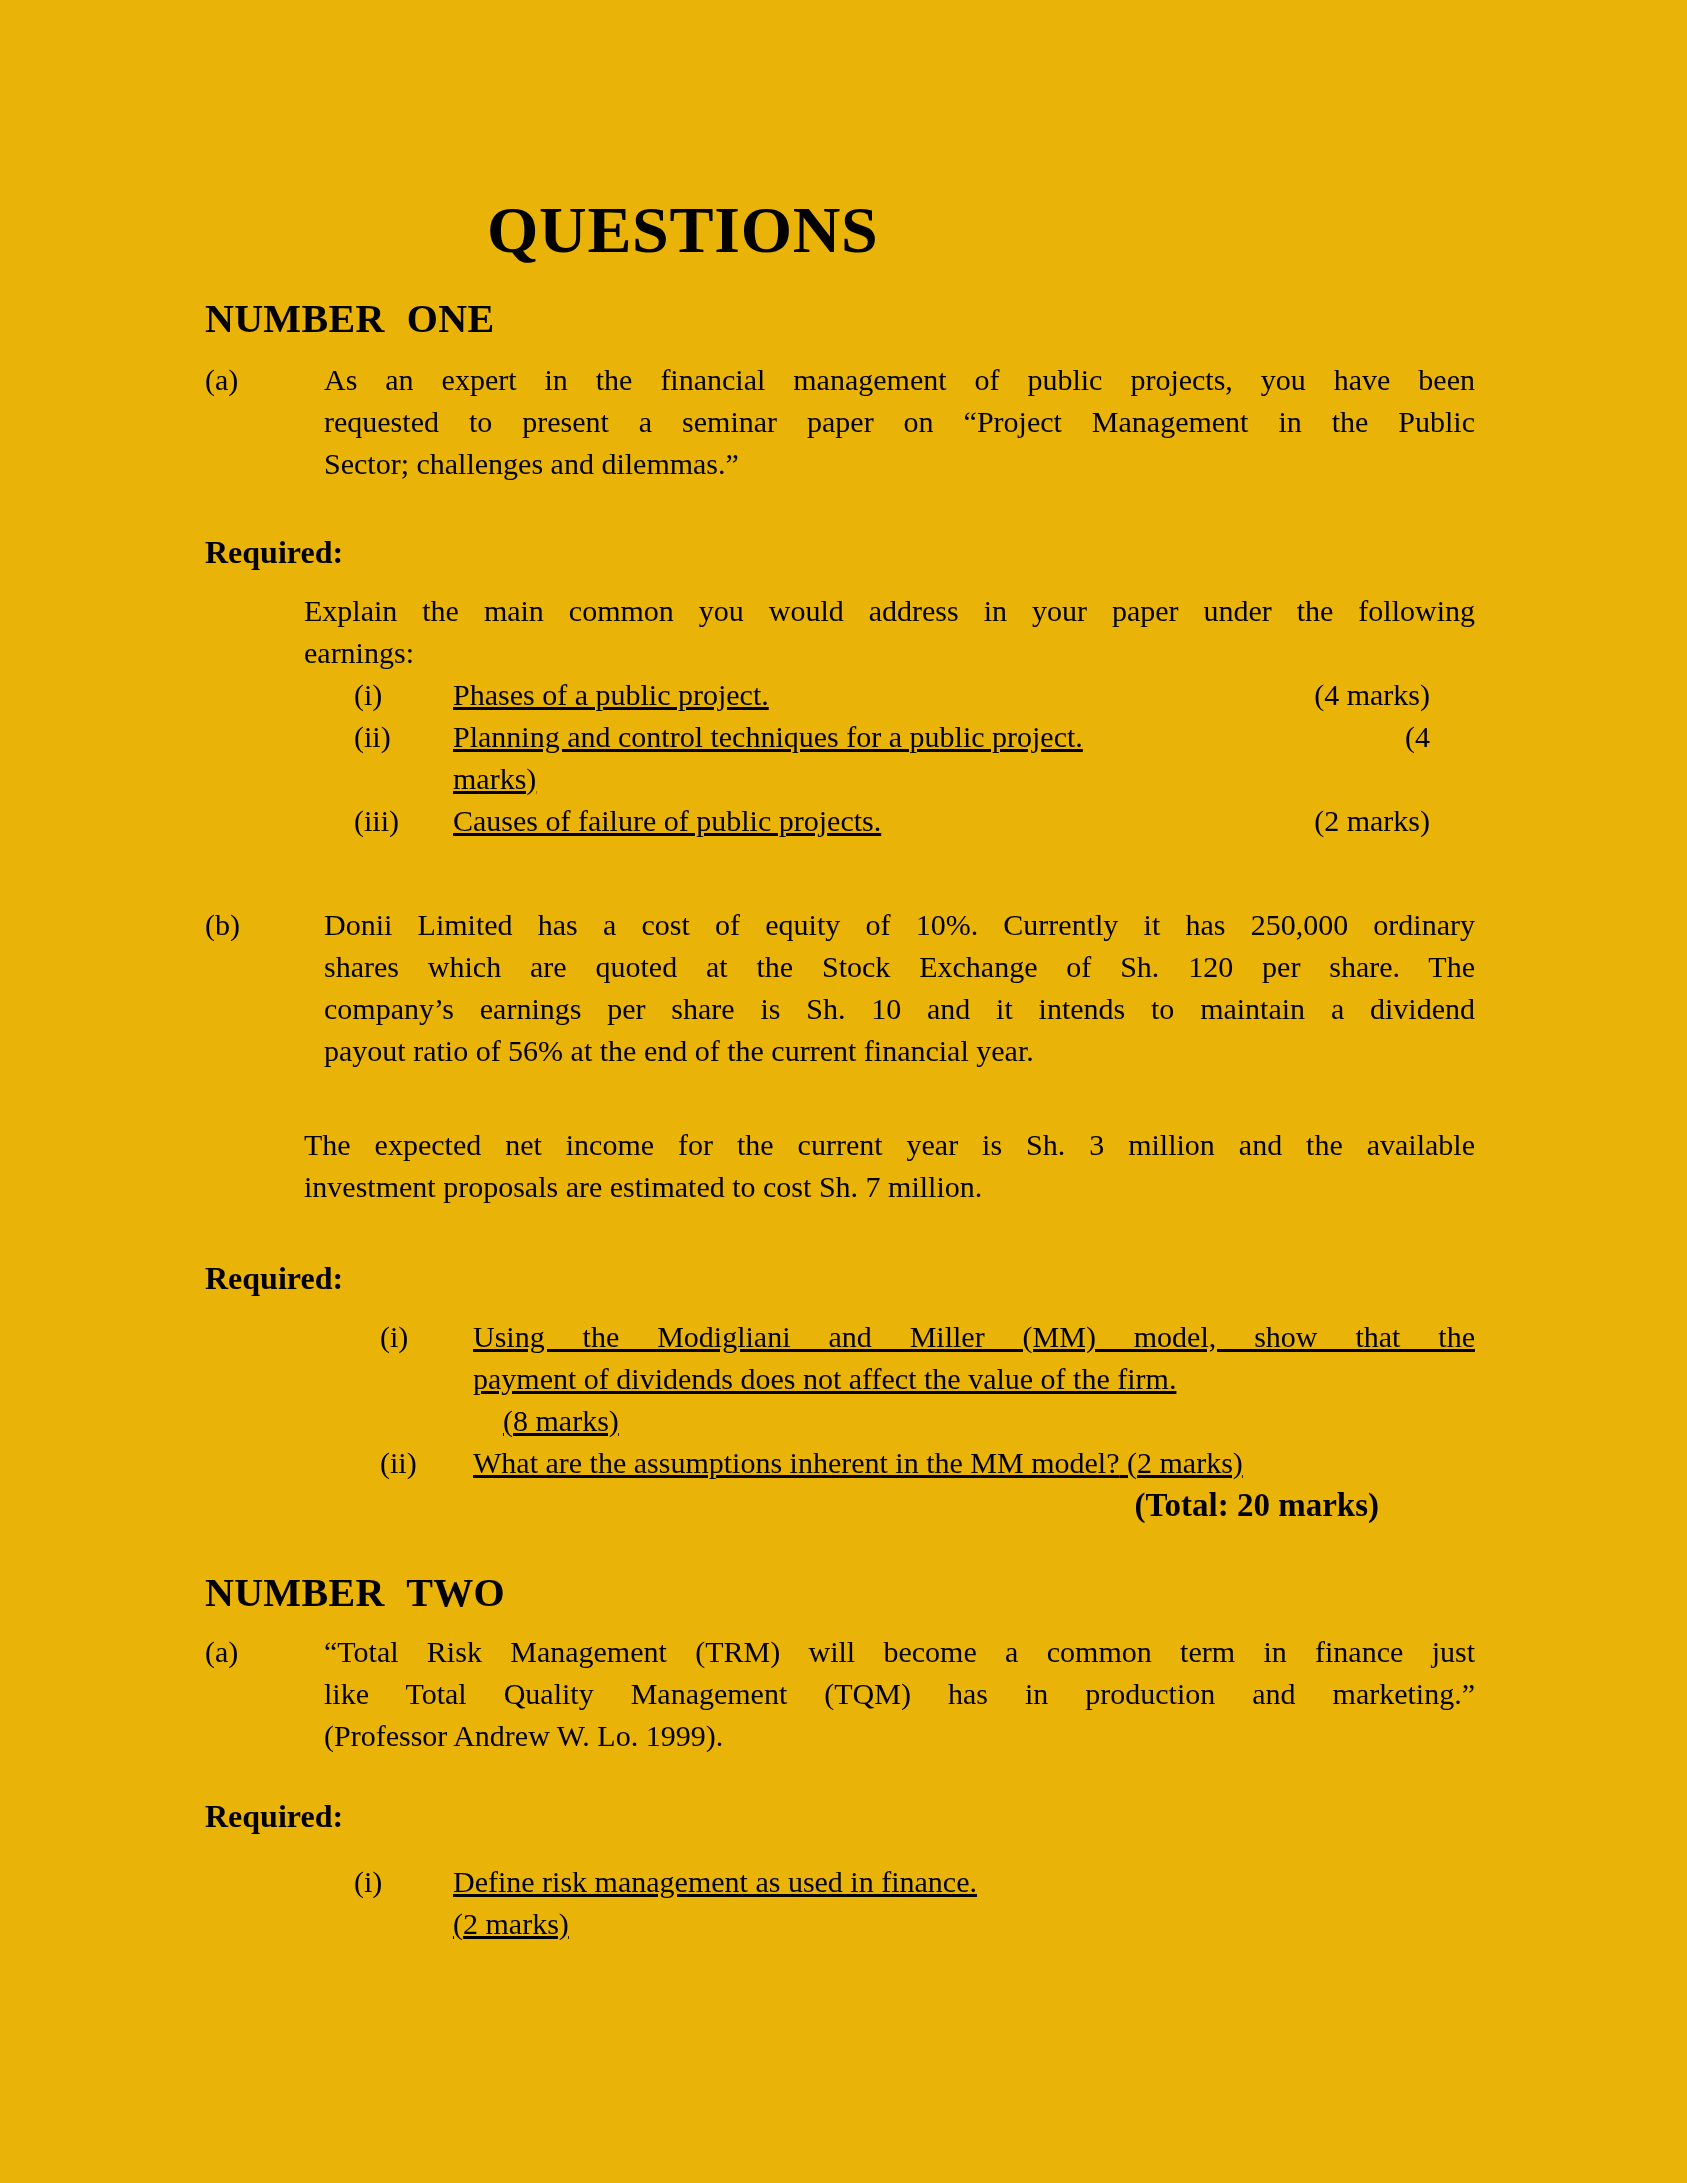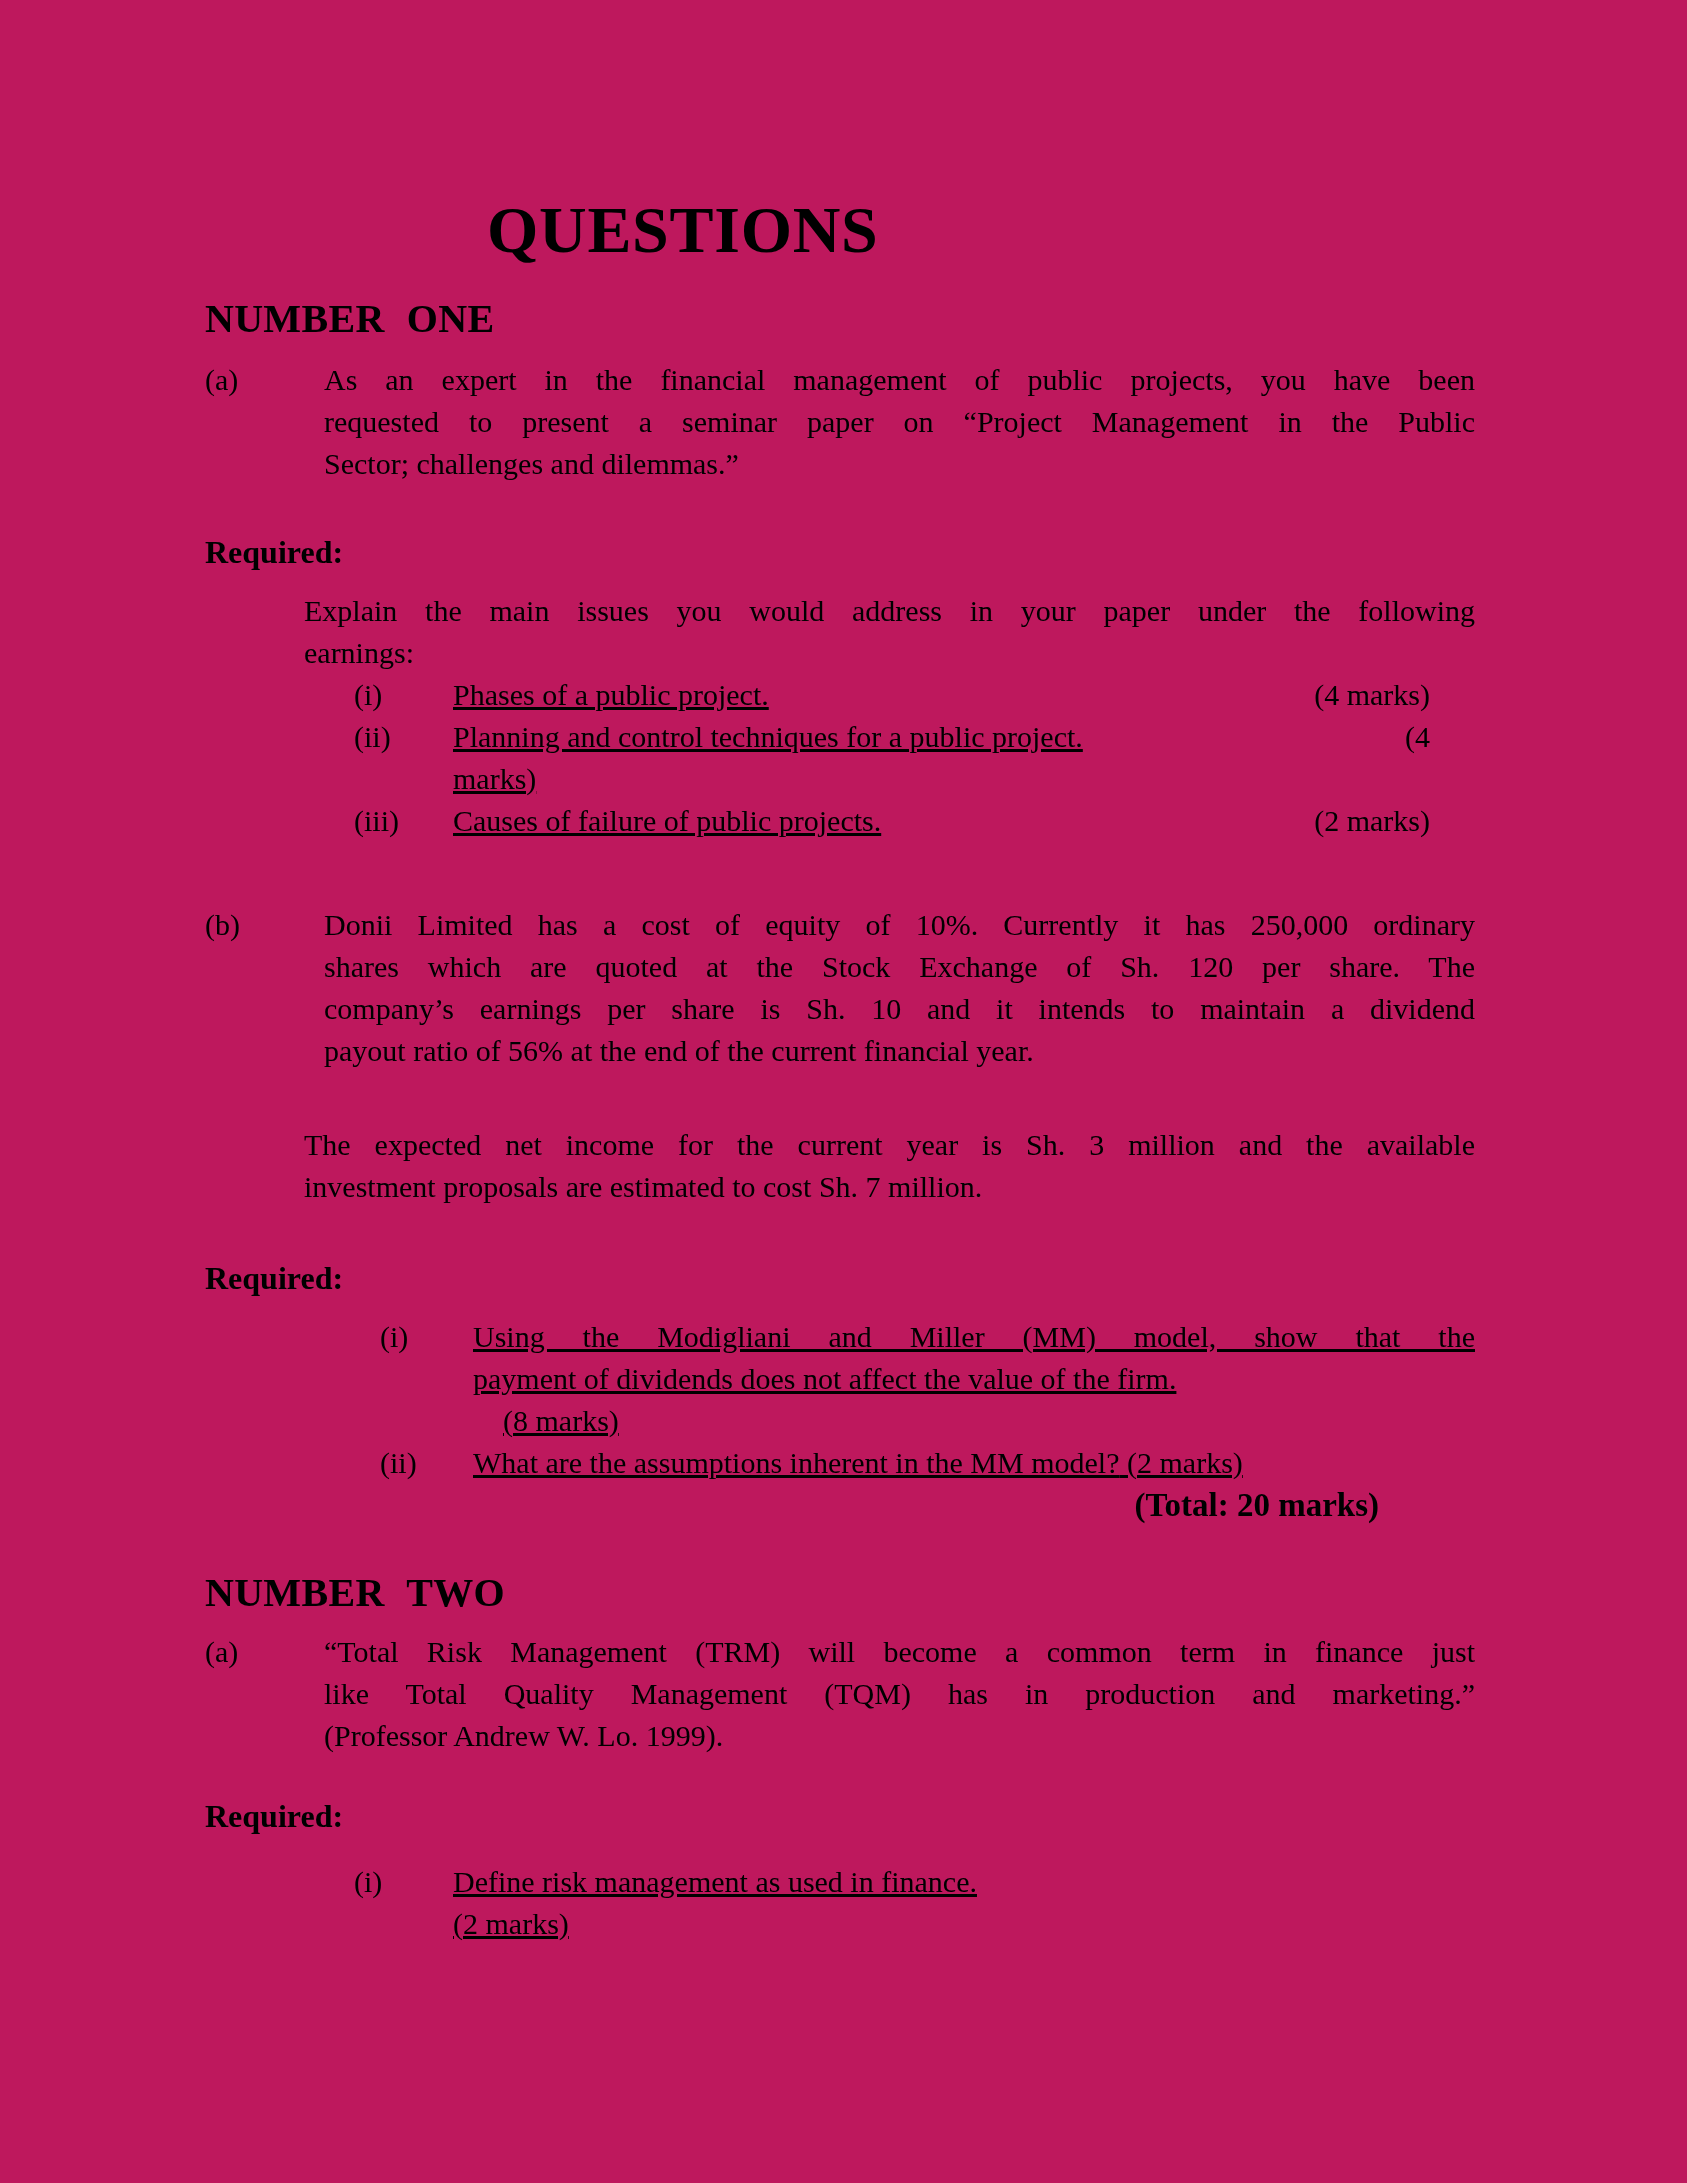--- a/index.html
+++ b/index.html
@@ -1,21 +1,21 @@
 <!DOCTYPE html>
 <html style="font-size:10.6px"><head>
 <meta charset="utf-8">
 <style>
   * { margin: 0; padding: 0; box-sizing: border-box; }
   html, body { background: #ffffff; }
   .sheet {
     position: relative;
     width: 1687px;
     height: 2183px;
-    background: #be185d;
+    background: #eab308;
     color: #000000;
     font-family: "Liberation Serif", "DejaVu Serif", serif;
     font-size: 30px;
     line-height: 42px;
     overflow: hidden;
   }
   .content { padding: 193px 212px 0 205px; }
 
   .doc-title {
     font-size: 66px;
@@ -93,21 +93,21 @@
       <div class="p-text">
         <div class="line just">As an expert in the financial management of public projects, you have been</div>
         <div class="line just">requested to present a seminar paper on “Project Management in the Public</div>
         <div class="line">Sector; challenges and dilemmas.”</div>
       </div>
     </div>
 
     <div class="required req1">Required:</div>
 
     <div class="para-intro">
-      <div class="line just">Explain the main issues you would address in your paper under the following</div>
+      <div class="line just">Explain the main common you would address in your paper under the following</div>
       <div class="line">earnings:</div>
     </div>
 
     <div class="list list-1">
       <div class="lrow">
         <div class="l-label">(i)</div>
         <div class="l-text">Phases of a public project.</div>
         <div class="l-marks">(4 marks)</div>
       </div>
       <div class="lrow">

